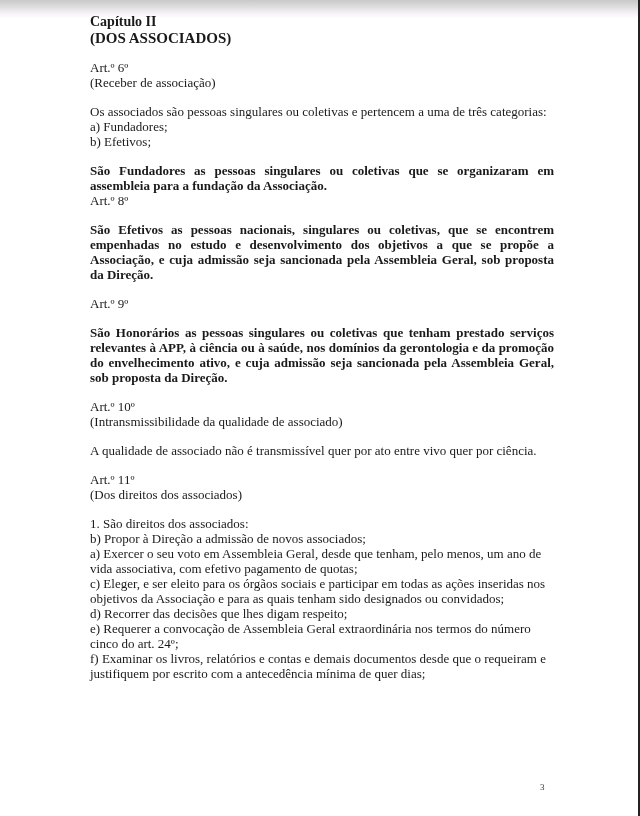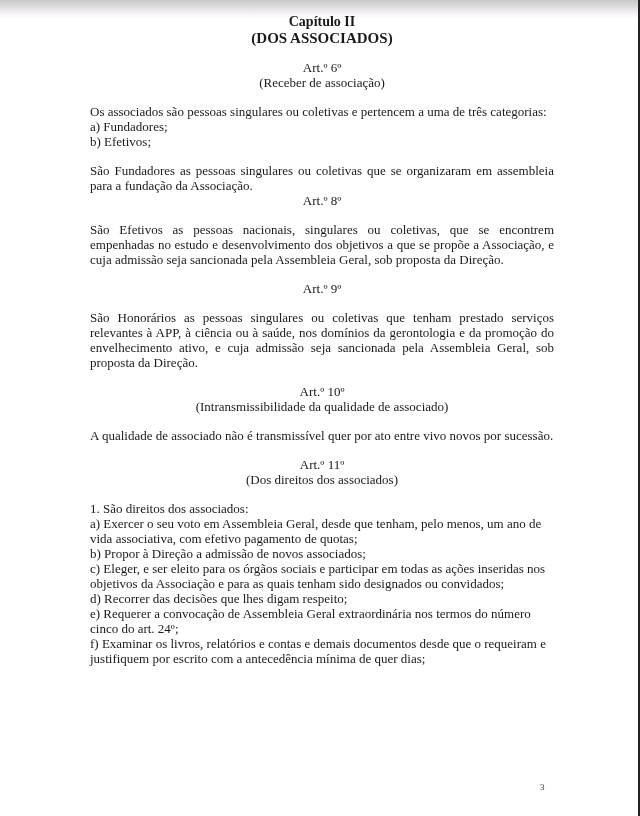--- a/index.html
+++ b/index.html
@@ -13,23 +13,23 @@
     position: absolute; left: 0; top: 0; width: 640px; height: 18px;
     background: linear-gradient(to bottom, #c8c8c8 0px, #d8d8d8 5px, #f2eef2 12px, #ffffff 18px);
   }
   .right-edge {
     position: absolute; right: 0; top: 0; width: 2px; height: 816px; background: #222;
   }
   .page {
     position: absolute; left: 90px; top: 14px; width: 464px;
     font-size: 13px; line-height: 15px;
   }
-  .center { text-align: center; }
+  .center { text-align: left; }
   .bold { font-weight: bold; }
-  .para { text-align: justify; }
+  .para { text-align: justify; font-weight: bold; }
   .line { display: block; }
   .gap { height: 14px; }
   .page-number {
     position: absolute; left: 540px; top: 782px; font-size: 9px; color: #333;
   }
 </style>
 </head>
 <body>
 
 <div class="top-strip"></div>
@@ -56,28 +56,28 @@
   <div class="gap"></div>
 
   <div class="center line">Art.º 9º</div>
   <div class="gap"></div>
   <div class="para">São Honorários as pessoas singulares ou coletivas que tenham prestado serviços relevantes à APP, à ciência ou à saúde, nos domínios da gerontologia e da promoção do envelhecimento ativo, e cuja admissão seja sancionada pela Assembleia Geral, sob proposta da Direção.</div>
   <div class="gap"></div>
 
   <div class="center line">Art.º 10º</div>
   <div class="center line">(Intransmissibilidade da qualidade de associado)</div>
   <div class="gap"></div>
-  <div class="line">A qualidade de associado não é transmissível quer por ato entre vivo novos por sucessão.</div>
+  <div class="line">A qualidade de associado não é transmissível quer por ato entre vivo quer por ciência.</div>
   <div class="gap"></div>
 
   <div class="center line">Art.º 11º</div>
   <div class="center line">(Dos direitos dos associados)</div>
   <div class="gap"></div>
   <div class="line">1. São direitos dos associados:</div>
+  <div>b) Propor à Direção a admissão de novos associados;</div>
   <div>a) Exercer o seu voto em Assembleia Geral, desde que tenham, pelo menos, um ano de vida associativa, com efetivo pagamento de quotas;</div>
-  <div>b) Propor à Direção a admissão de novos associados;</div>
   <div>c) Eleger, e ser eleito para os órgãos sociais e participar em todas as ações inseridas nos objetivos da Associação e para as quais tenham sido designados ou convidados;</div>
   <div>d) Recorrer das decisões que lhes digam respeito;</div>
   <div>e) Requerer a convocação de Assembleia Geral extraordinária nos termos do número cinco do art. 24º;</div>
   <div>f) Examinar os livros, relatórios e contas e demais documentos desde que o requeiram e justifiquem por escrito com a antecedência mínima de quer dias;</div>
 </div>
 
 <div class="page-number">3</div>
 
 </body></html>

